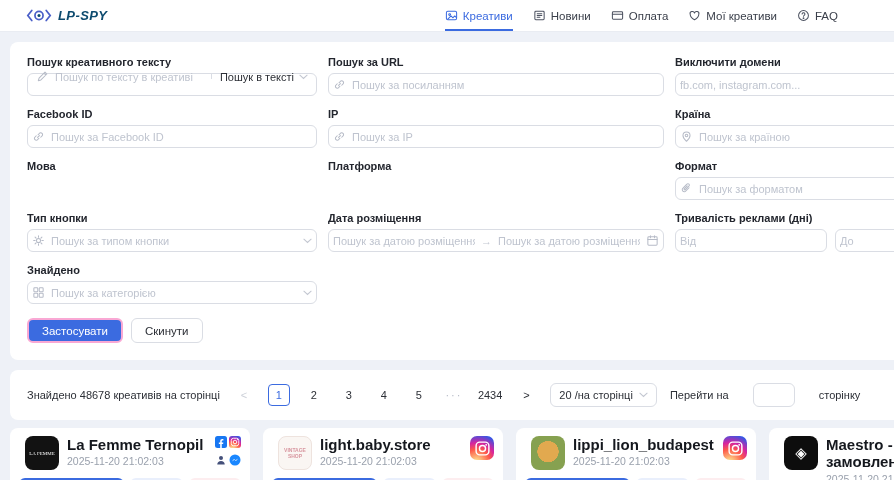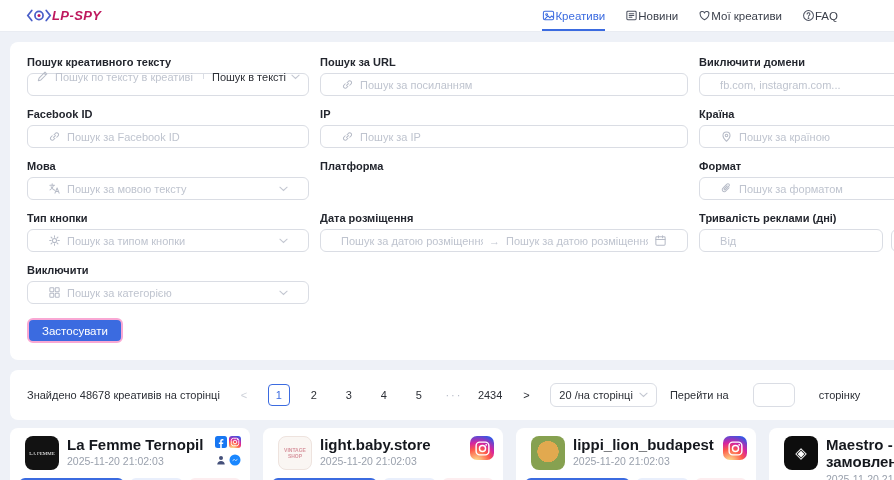--- a/index.html
+++ b/index.html
@@ -3,37 +3,37 @@
 <meta charset="utf-8">
 <style>
   * { margin:0; padding:0; box-sizing:border-box; }
   html,body { width:894px; height:480px; overflow:hidden; }
   body { font-family:"Liberation Sans", sans-serif; background:#eef1f7; color:#23262e; }
   .page { width:1014px; }
 
   
   .header { width:894px; height:32px; background:#fff; border-bottom:1px solid #e9ecf2;
             display:flex; align-items:center; justify-content:space-between; padding:0 56px 0 26px; }
-  .logo { display:flex; align-items:center; color:#be185d; font-weight:bold;
+  .logo { display:flex; align-items:center; gap:6px; color:#0c4a6e; font-weight:bold;
           font-style:italic; font-size:13px; letter-spacing:.4px; }
   .logo svg { stroke:#4a5fc8; fill:none; stroke-width:2.4; stroke-linecap:round; }
   .nav { display:flex; gap:20px; height:100%; align-items:center; }
-  .nav-item { display:flex; align-items:center; font-size:11.5px; color:#3a3f4a;
+  .nav-item { display:flex; align-items:center; gap:5px; font-size:11.5px; color:#3a3f4a;
               height:100%; position:relative; cursor:pointer; white-space:nowrap; }
   .nav-item svg { stroke:#4c5260; fill:none; stroke-width:1.1; stroke-linecap:round; stroke-linejoin:round; }
   .nav-item.active { color:#3b6be0; }
   .nav-item.active svg { stroke:#3b6be0; }
   .nav-item.active::after { content:""; position:absolute; left:0; right:0; bottom:0; height:2px; background:#3b6be0; }
 
   
   .panel { margin:10px 10px 0; width:994px; background:#fff; border-radius:8px; padding:14px 17px 17px; }
   .fgrid { display:grid; grid-template-columns:repeat(3,1fr); column-gap:11px; row-gap:12px; }
   .field label { display:block; font-size:11px; font-weight:bold; color:#23262e; margin-bottom:5px; }
   .ibox { display:flex; align-items:center; height:23px; border:1px solid #dadde4; border-radius:6px;
-          background:#fff; padding:0 20px; gap:6px; }
+          background:#fff; padding:0 4px; gap:6px; }
   .ibox input { border:none; outline:none; flex:1; min-width:0; font-size:11px; color:#333;
                 background:transparent; font-family:"Liberation Sans",sans-serif; }
   .ibox input::placeholder { color:#bfc4cf; }
   .sic { width:13px; height:13px; flex:none; stroke:#b6bbc7; fill:none; stroke-width:1.1;
          stroke-linecap:round; stroke-linejoin:round; }
   .chev { width:9px; height:6px; flex:none; stroke:#c3c7d1; fill:none; stroke-width:1.2; stroke-linecap:round; }
   .ibox.addon-box { padding:0 0 16px 8px; }
   .addon { border-left:1px solid #dadde4; height:100%; display:flex; align-items:center; gap:5px;
            padding:0 8px; font-size:11px; color:#2c2f36; white-space:nowrap; cursor:pointer; }
   .range-arrow { color:#c3c7d1; font-size:11px; flex:none; }
@@ -113,20 +113,27 @@
       </div>
       <div class="nav-item">
         <svg viewBox="0 0 14 14" width="13" height="13">
             <rect x="2" y="2.5" width="10" height="9" rx="1"></rect>
             <path d="M4.5 5h5M4.5 7h5M4.5 9h3"></path>
           </svg>
         <span>Новини</span>
       </div>
       <div class="nav-item">
         <svg viewBox="0 0 14 14" width="13" height="13">
+            <rect x="1.5" y="3" width="11" height="8" rx="1"></rect>
+            <path d="M1.5 5.6h11"></path>
+          </svg>
+        <span>Оплата</span>
+      </div>
+      <div class="nav-item">
+        <svg viewBox="0 0 14 14" width="13" height="13">
             <path d="M7 11.6S2.4 9 2.4 5.9A2.4 2.4 0 017 4.3a2.4 2.4 0 014.6 1.6C11.6 9 7 11.6 7 11.6z"></path>
           </svg>
         <span>Мої креативи</span>
       </div>
       <div class="nav-item">
         <svg viewBox="0 0 14 14" width="13" height="13">
             <circle cx="7" cy="7" r="5.3"></circle>
             <path d="M5.5 5.5a1.5 1.5 0 112.7.9c-.5.5-1.2.7-1.2 1.5"></path>
             <circle cx="7" cy="9.9" r=".4" fill="currentColor"></circle>
           </svg>
@@ -197,29 +204,20 @@
           <svg class="sic" viewBox="0 0 14 14">
               <path d="M7 12.2S3.2 8.8 3.2 6a3.8 3.8 0 117.6 0c0 2.8-3.8 6.2-3.8 6.2z"></path>
               <circle cx="7" cy="5.9" r="1.4"></circle>
             </svg>
           <input placeholder="Пошук за країною" style="">
         </div>
       </div>
 
       <div class="field">
         <label>Мова</label>
-        <div class="ibox">
-          <svg class="sic" viewBox="0 0 14 14">
-              <path d="M2 3.5h5M4.5 2v1.5M6 3.5c-.5 2.2-2 4-3.8 5M3.4 5.2c.8 1.8 2.2 3 3.8 3.6M7.5 12l2.3-5.5L12 12M8.3 10.2h3"></path>
-            </svg>
-          <input placeholder="Пошук за мовою тексту" style="">
-          <svg class="chev" viewBox="0 0 10 6">
-              <path d="M1 1l4 3.6L9 1"></path>
-            </svg>
-        </div>
       </div>
 
       <div class="field">
         <label>Платформа</label>
       </div>
 
       <div class="field">
         <label>Формат</label>
         <div class="ibox">
           <svg class="sic" viewBox="0 0 14 14">
@@ -262,38 +260,39 @@
           <div class="ibox">
               <input placeholder="Від" style="">
             </div>
           <div class="ibox">
               <input placeholder="До" style="">
             </div>
         </div>
       </div>
 
       <div class="field">
-        <label>Виключити</label>
+        <label>Знайдено</label>
         <div class="ibox">
           <svg class="sic" viewBox="0 0 14 14">
               <rect x="2" y="2" width="4.2" height="4.2" rx=".8"></rect>
               <rect x="7.8" y="2" width="4.2" height="4.2" rx=".8"></rect>
               <rect x="2" y="7.8" width="4.2" height="4.2" rx=".8"></rect>
               <rect x="7.8" y="7.8" width="4.2" height="4.2" rx=".8"></rect>
             </svg>
           <input placeholder="Пошук за категорією" style="">
           <svg class="chev" viewBox="0 0 10 6">
               <path d="M1 1l4 3.6L9 1"></path>
             </svg>
         </div>
       </div>
     </div>
 
     <div class="btn-row">
       <button class="btn btn-primary">Застосувати</button>
+      <button class="btn btn-default">Скинути</button>
     </div>
   </div>
 
   <div class="results">
     <span>Знайдено 48678 креативів на сторінці</span>
     <div class="pager">
       <span class="pg prev">&lt;</span>
       <span class="pg active">1</span>
       <span class="pg">2</span>
       <span class="pg">3</span>

